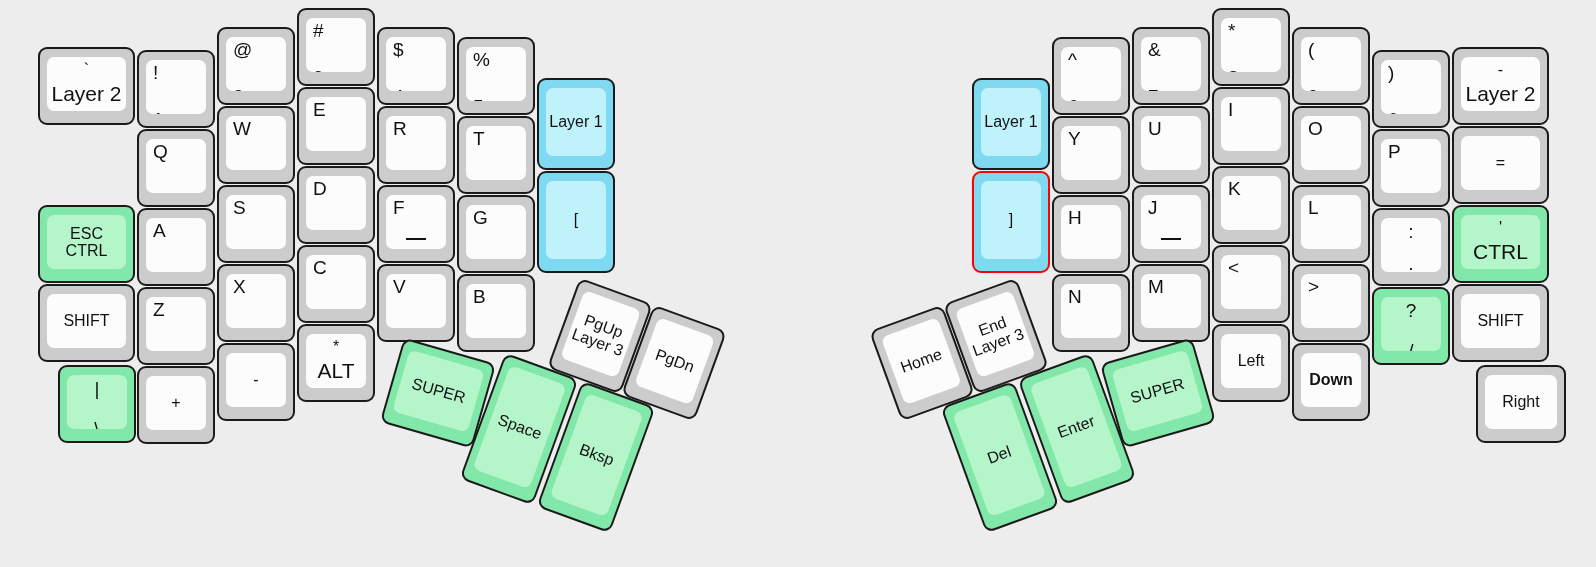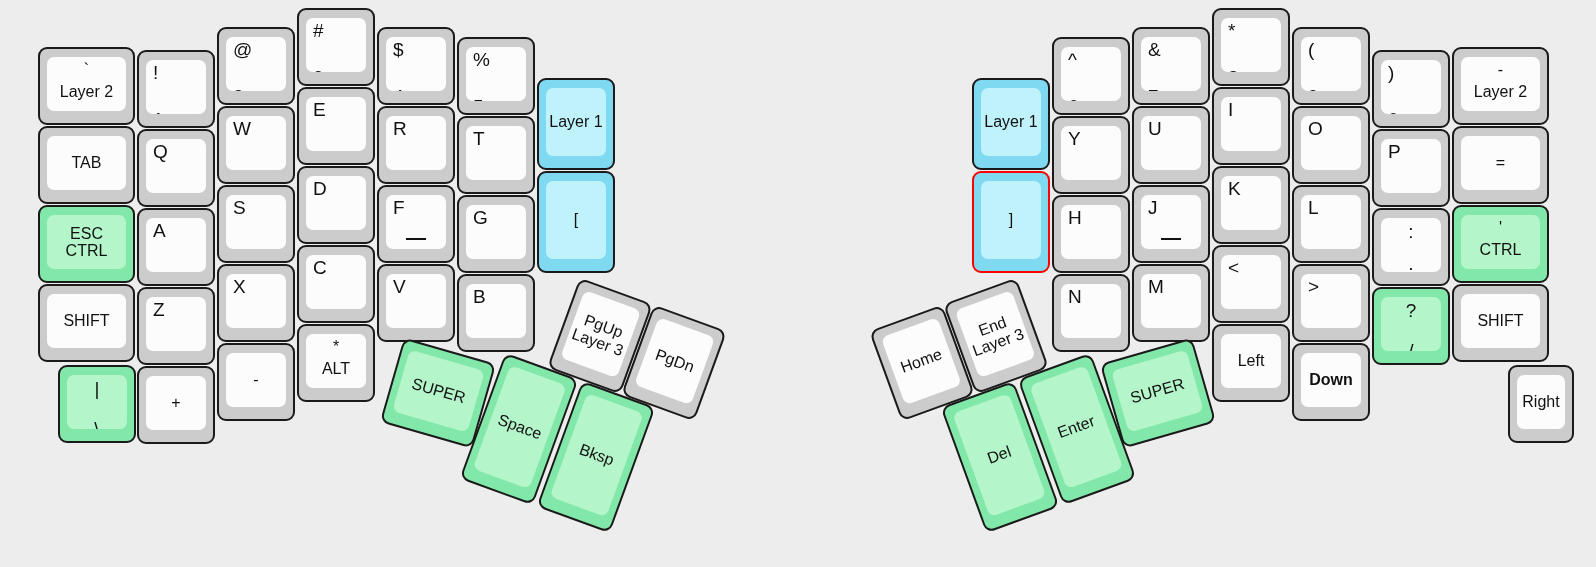--- a/index.html
+++ b/index.html
@@ -50,21 +50,21 @@
   
   .lg.bl{left:7px;top:50px;font-size:19px;}
   
   .lg.c{
     left:0;right:0;top:0;bottom:0;
     display:flex;align-items:center;justify-content:center;
     text-align:center;font-size:16px;
   }
   
   .lg.ct{left:0;right:0;top:4px;text-align:center;font-size:16px;}
-  .lg.cm{left:0;right:0;top:26px;text-align:center;font-size:16px;}
+  .lg.cm{left:0;right:0;top:26px;text-align:center;font-size:21px;}
   
   .lg.c2{
     left:0;right:0;top:0;bottom:0;
     display:flex;flex-direction:column;align-items:center;justify-content:center;
     text-align:center;font-size:16px;
   }
   
   .homing{
     position:absolute;left:50%;bottom:9px;
     transform:translateX(-50%);
@@ -114,25 +114,20 @@
       <div class="cap">
         <span class="lg tl">%</span>
         <span class="lg bl">5</span>
       </div>
     </div>
     <div class="key cyan" style="left: 537px; top: 78px; width: 78px; height: 92px;">
       <div class="cap">
         <span class="lg c">Layer 1</span>
       </div>
     </div>
-    <div class="key" style="left: 38px; top: 126px; width: 97px; height: 78px;">
-      <div class="cap">
-        <span class="lg c">TAB</span>
-      </div>
-    </div>
     <div class="key" style="left: 137px; top: 129px; width: 78px; height: 78px;">
       <div class="cap">
         <span class="lg tl">Q</span>
       </div>
     </div>
     <div class="key" style="left: 217px; top: 106px; width: 78px; height: 78px;">
       <div class="cap">
         <span class="lg tl">W</span>
       </div>
     </div>
@@ -409,21 +404,21 @@
     <div class="key" style="left: 1212px; top: 324px; width: 78px; height: 78px;">
       <div class="cap">
         <span class="lg c">Left</span>
       </div>
     </div>
     <div class="key" style="left: 1292px; top: 343px; width: 78px; height: 78px; font-weight: bold;">
       <div class="cap">
         <span class="lg c">Down</span>
       </div>
     </div>
-    <div class="key" style="left: 1508px; top: 365px; width: 66px; height: 78px;">
+    <div class="key" style="left: 1476px; top: 365px; width: 90px; height: 78px;">
       <div class="cap">
         <span class="lg c">Right</span>
       </div>
     </div>
     <div class="key" style="left: 883px; top: 315px; width: 78px; height: 96px; transform: rotate(-20deg); transform-origin: center center;">
       <div class="cap">
         <span class="lg c2"><div>Home</div></span>
       </div>
     </div>
     <div class="key" style="left: 957px; top: 288px; width: 78px; height: 96px; transform: rotate(-20deg); transform-origin: center center;">

